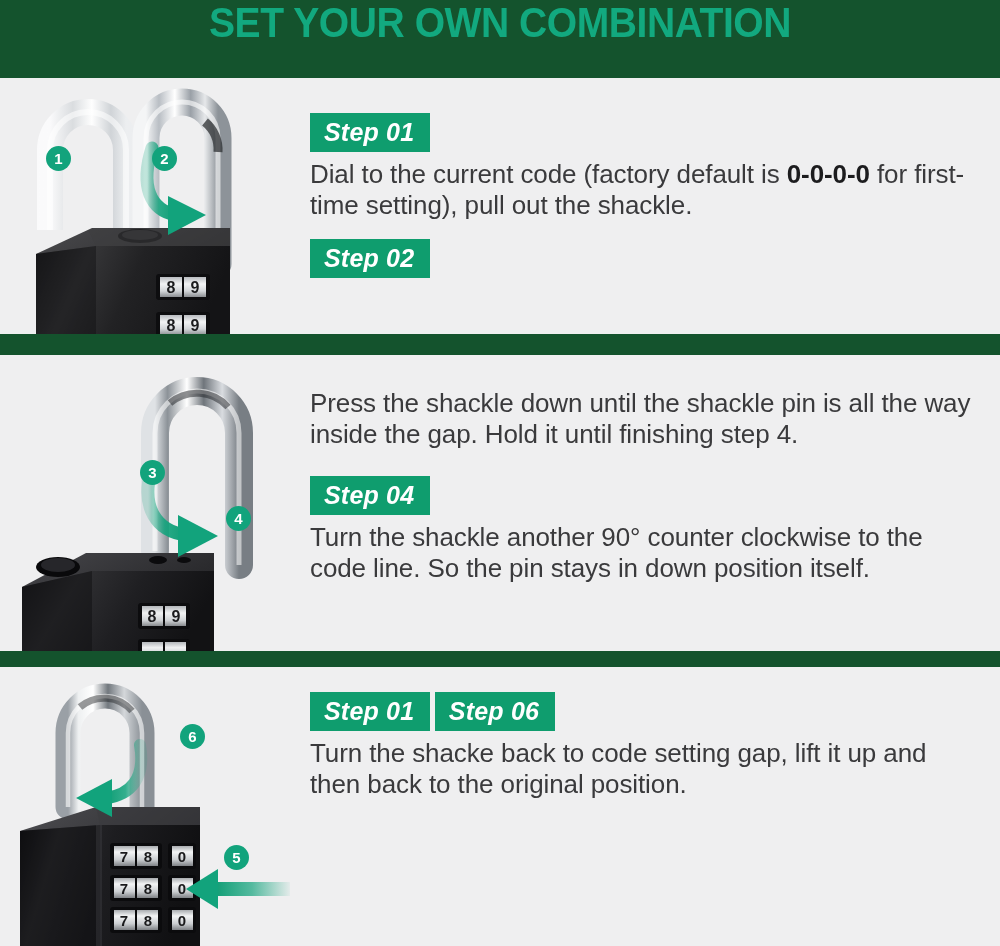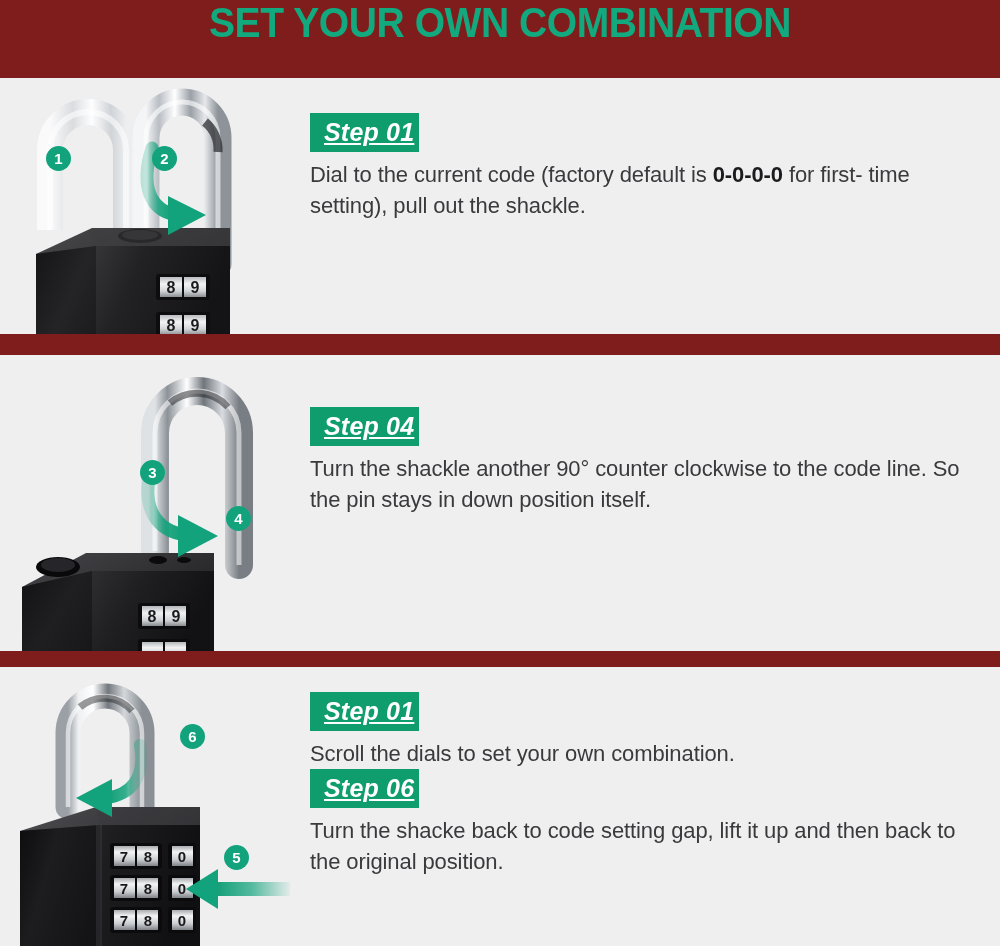--- a/index.html
+++ b/index.html
@@ -2,21 +2,21 @@
 <html><head>
 <meta charset="utf-8">
 <style>
   * { margin:0; padding:0; box-sizing:border-box; }
   html, body {
     width:1000px; height:946px;
     background:#ffffff;
     font-family:"Liberation Sans", sans-serif;
     overflow:hidden;
   }
-  #page { position:relative; width:1000px; height:946px; background:#7f1d1d; }
+  #page { position:relative; width:1000px; height:946px; background:#14532d; }
 
   
   .title {
     position:absolute; left:0; top:2px; width:1000px;
     text-align:center;
     font-family:"Liberation Sans", sans-serif;
     font-size:42px;
     font-weight:bold;
     letter-spacing:-0.5px;
     color:#12a97f;
@@ -43,29 +43,28 @@
   .badge {
     display:inline-block;
     background:#0f9d6e;
     color:#ffffff;
     font-family:"Liberation Sans", sans-serif;
     font-style:italic;
     font-weight:bold;
     font-size:25px;
     line-height:38px;
     height:39px;
-    padding:0 5px 0 14px;
+    padding:0 16px 0 14px;
     letter-spacing:0.2px;
     white-space:nowrap;
-    text-decoration:underline;
   }
 
   .body-text {
     font-family:"Liberation Sans", sans-serif;
-    font-size:22px;
+    font-size:26px;
     line-height:31px;
     color:#3a3a3c;
     margin-top:7px;
     width:672px;
     letter-spacing:-0.1px;
   }
   .body-text b { font-weight:bold; color:#1c1c1e; }
 
   
   .marker {
@@ -163,20 +162,21 @@
         <path d="M152 70 C140 108 150 132 176 137" fill="none" stroke="url(#arrowG)" stroke-width="13" stroke-linecap="round"></path>
         <path d="M168 118 L206 137 L168 157 Z" fill="#12a37c"></path>
       </g>
     </svg>
 
     <div class="text-col" style="top:35px;">
       <div class="badge">Step 01</div>
       <div class="body-text">
         <span>Dial to the current code (factory default is </span><b>0-0-0-0</b><span> for first- time setting), pull out the shackle.</span>
       </div>
+      <div class="badge" style="margin-top:18px;">Step 02</div>
     </div>
   </div>
 
   <div class="marker" style="left:46px;  top:146px;">1</div>
   <div class="marker" style="left:152px; top:146px;">2</div>
 
   <div class="panel" id="panel-2">
 
     <svg class="panel-art" width="310" height="296" viewBox="0 0 310 296">
       <defs>
@@ -236,20 +236,21 @@
         <rect x="165" y="287" width="21" height="16" fill="url(#dialStrip2)"></rect>
       </g>
 
       <g>
         <path d="M151 116 C141 152 156 176 186 180" fill="none" stroke="url(#arrowG2)" stroke-width="13" stroke-linecap="round"></path>
         <path d="M178 160 L218 181 L178 202 Z" fill="#12a37c"></path>
       </g>
     </svg>
 
     <div class="text-col" style="top:26px;">
+      <div class="body-text">Press the shackle down until the shackle pin is all the way inside the gap. Hold it until finishing step 4.</div>
       <div class="badge" style="margin-top:26px;">Step 04</div>
       <div class="body-text">Turn the shackle another 90° counter clockwise to the code line. So the pin stays in down position itself.</div>
     </div>
   </div>
 
   <div class="marker" style="left:140px; top:460px;">3</div>
   <div class="marker" style="left:226px; top:506px;">4</div>
 
   <div class="panel" id="panel-3">
 
@@ -337,21 +338,20 @@
       </g>
 
       <g>
         <rect x="214" y="215" width="76" height="14" fill="url(#arrowG3b)"></rect>
         <path d="M218 202 L186 222 L218 242 Z" fill="#12a37c"></path>
       </g>
     </svg>
 
     <div class="text-col" style="top:25px;">
       <div class="badge">Step 01</div>
-      <div class="body-text">Scroll the dials to set your own combination.</div>
       <div class="badge" style="text-align:right;">Step 06</div>
       <div class="body-text">Turn the shacke back to code setting gap, lift it up and then back to the original position.</div>
     </div>
   </div>
 
   <div class="marker" style="left:180px; top:724px;">6</div>
   <div class="marker" style="left:224px; top:845px;">5</div>
 
 </div>
 

